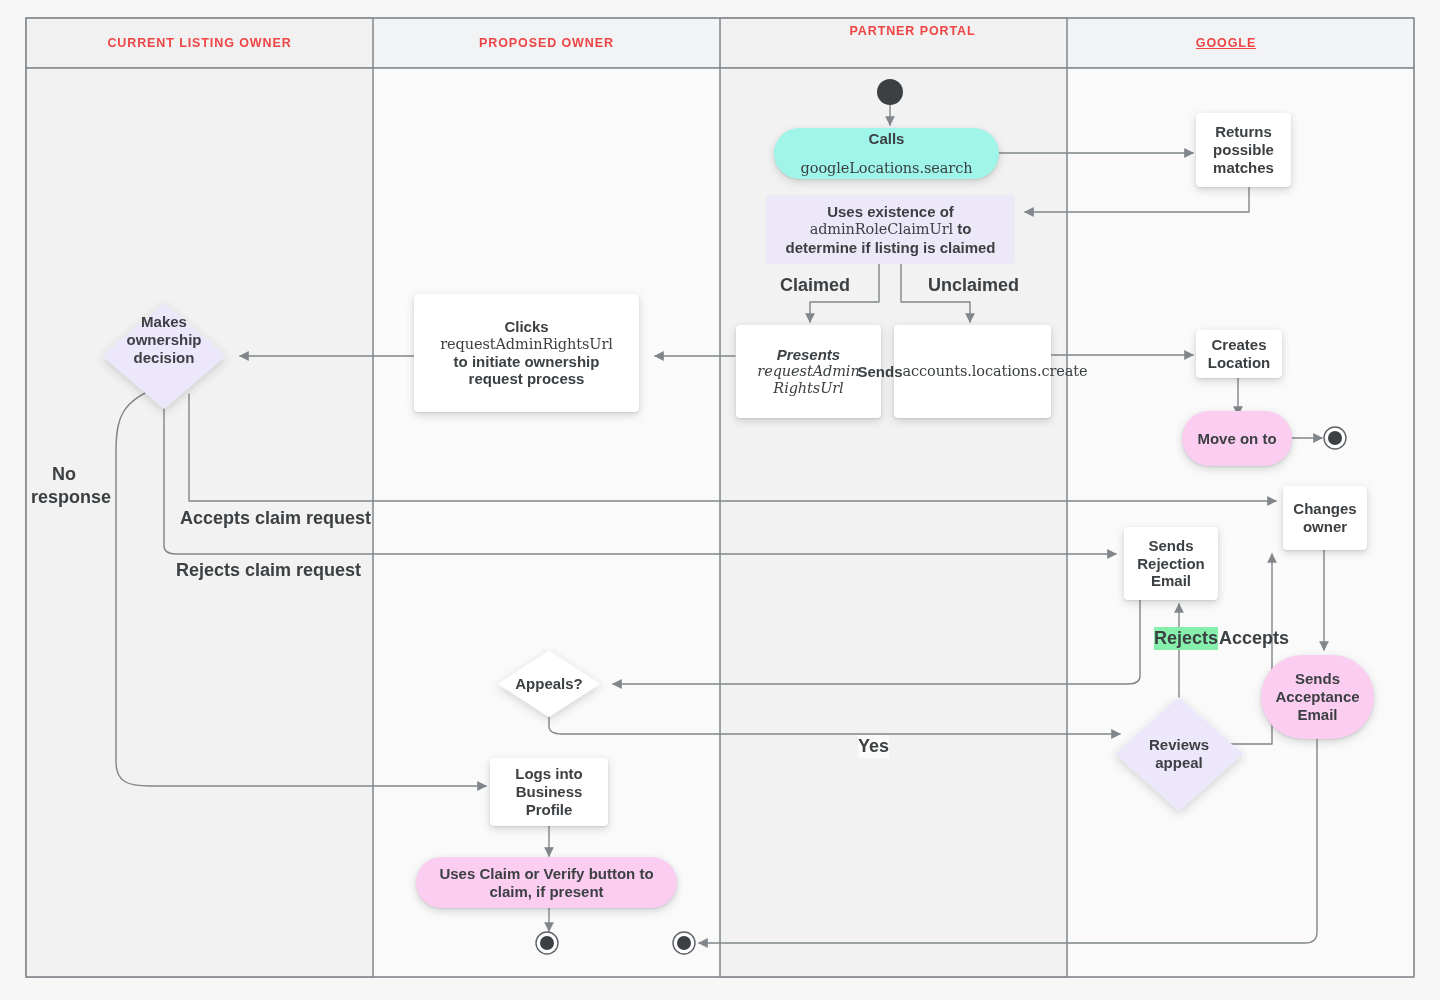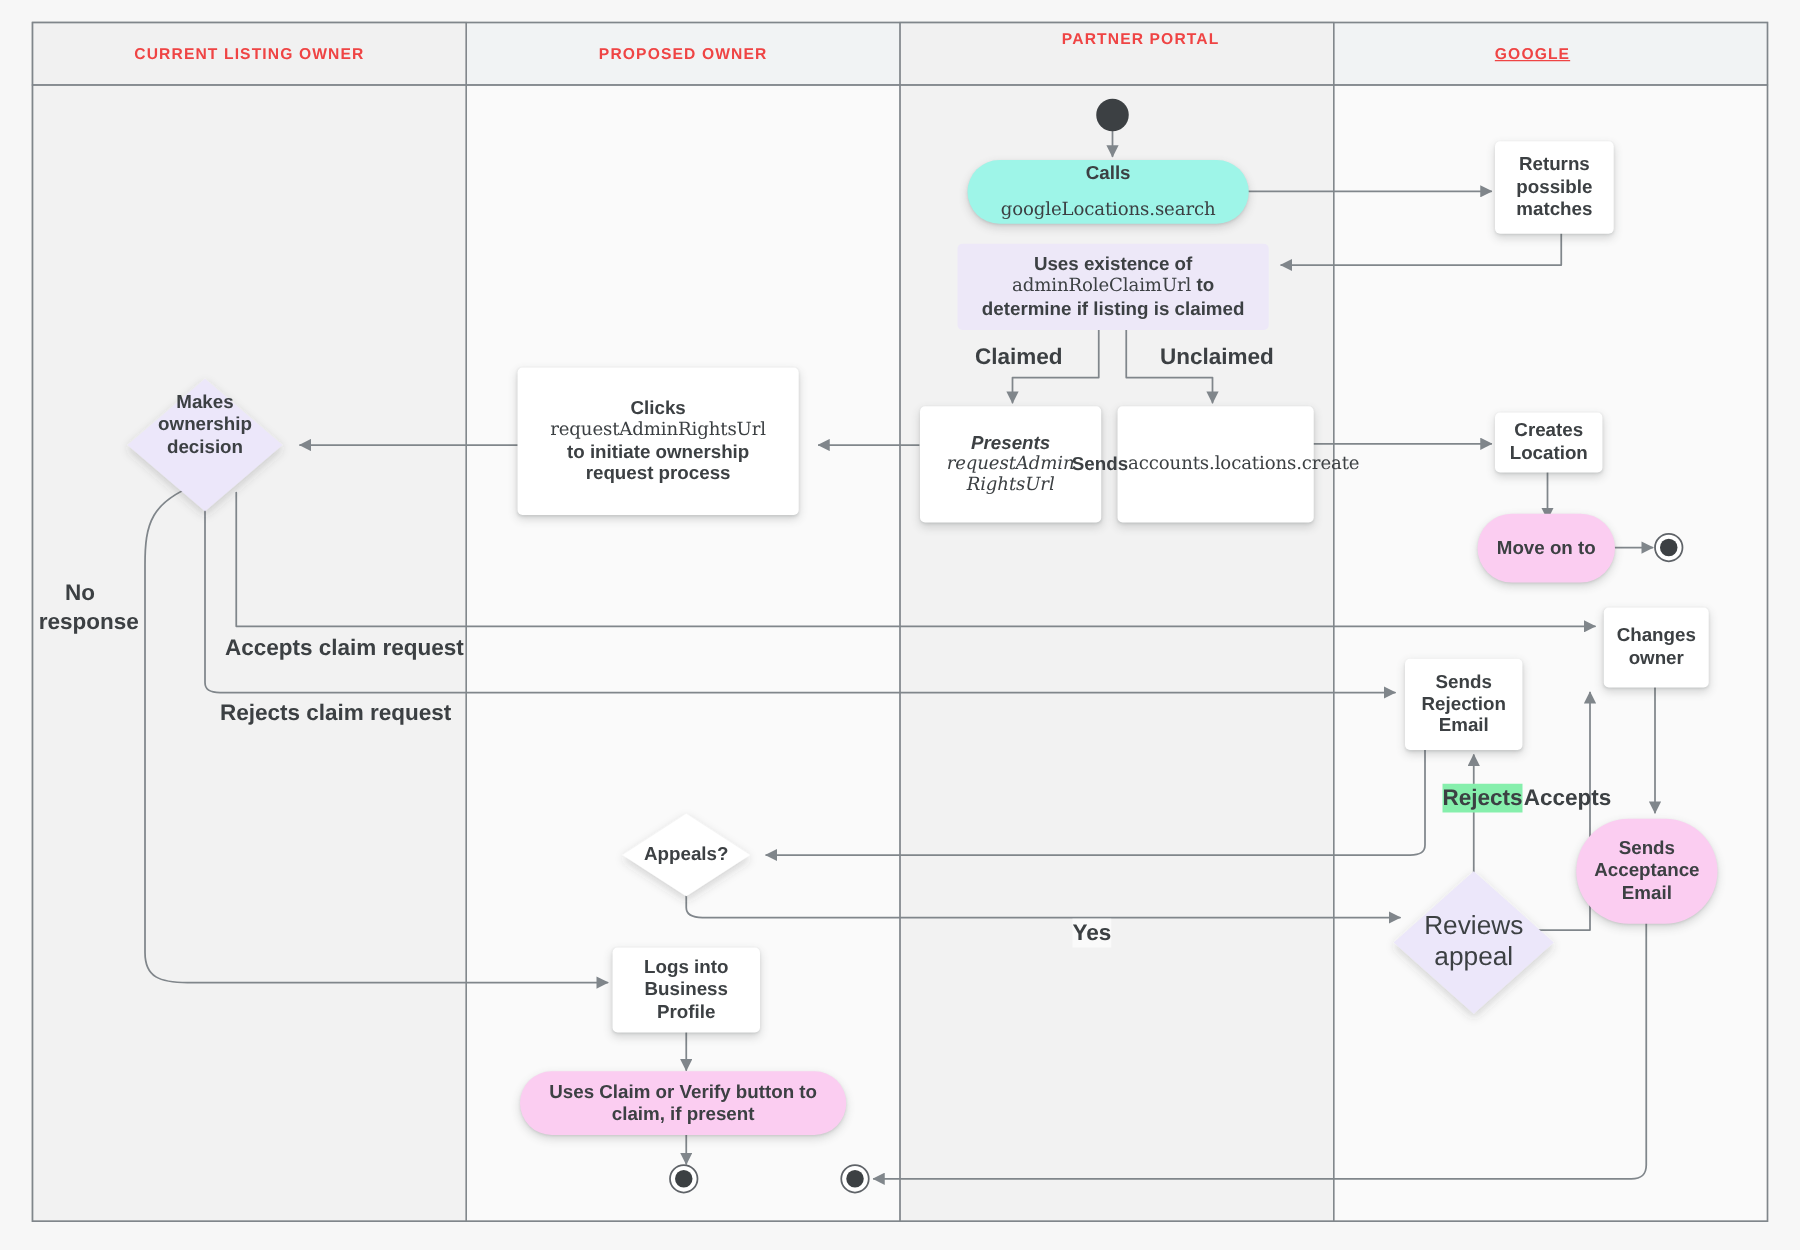--- a/index.html
+++ b/index.html
@@ -252,21 +252,21 @@
   </div>
 
   <div class="node n-round n-pink" style="left:1261px; top:655px; width:113px; height:84px; padding:0 8px;">
     <span>Sends Acceptance Email</span>
   </div>
 
   <div class="node" style="left:504px; top:670px; width:90px; height:28px; font-weight:bold; font-size:15px;">
     <span>Appeals?</span>
   </div>
 
-  <div class="node" style="left:1131px; top:729px; width:96px; height:50px; font-weight:normal; font-size:21px;">
+  <div class="node" style="left:1131px; top:729px; width:96px; height:50px; font-weight:bold; font-size:15px;">
     <span>Reviews appeal</span>
   </div>
 
   <div class="node n-round n-pink" style="left:416px; top:857px; width:261px; height:51px; padding:0 16px;">
     <span>Uses Claim or Verify button to claim, if present</span>
   </div>
 
   <div class="node n-box" style="left:490px; top:758px; width:118px; height:68px; padding:0 6px;">
     <span>Logs into Business Profile</span>
   </div>

